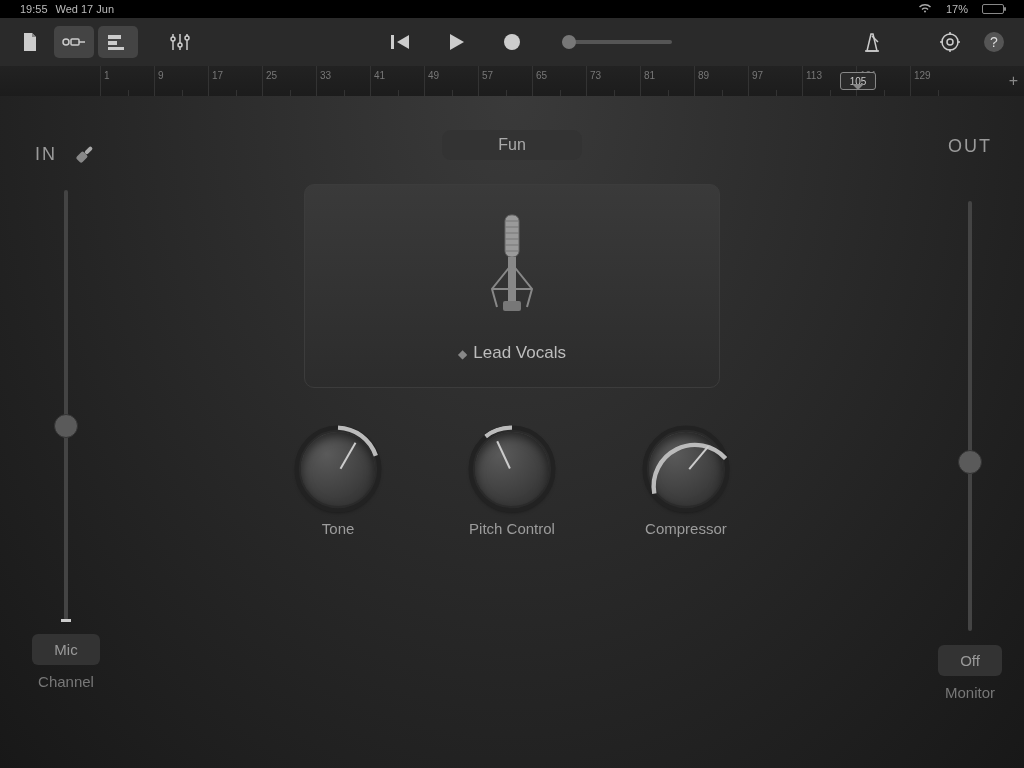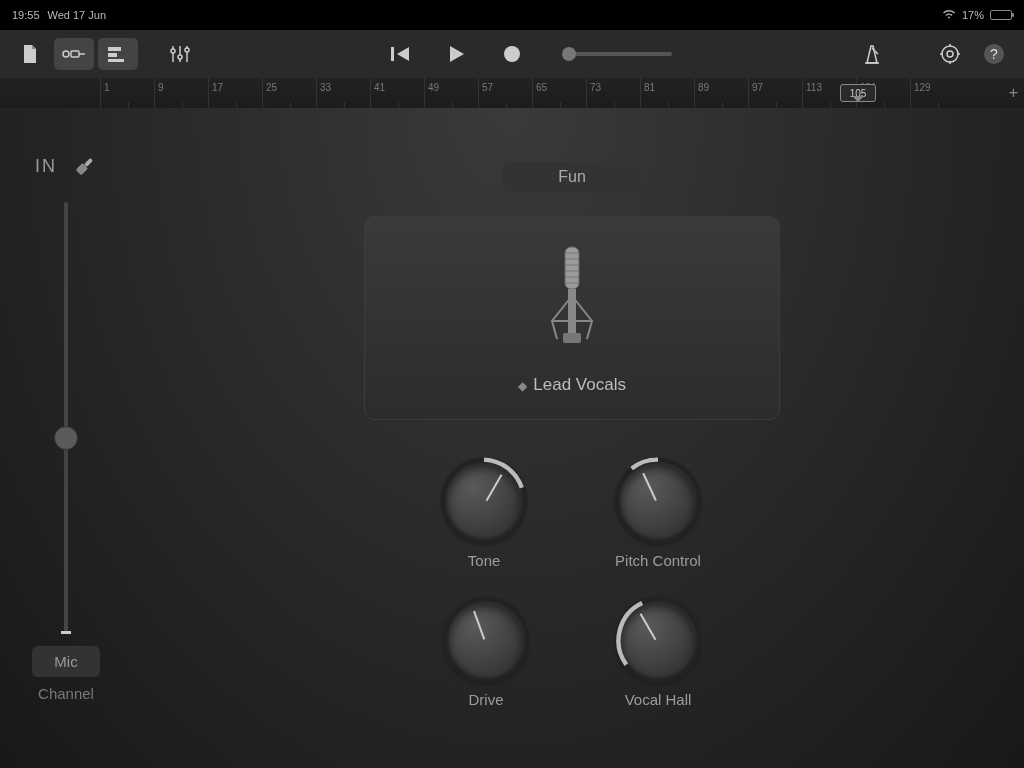--- a/index.html
+++ b/index.html
@@ -1,21 +1,21 @@
 <!DOCTYPE html>
 <html><head>
 <meta charset="utf-8">
 <style>
 * { margin: 0; padding: 0; box-sizing: border-box; font-family: -apple-system, "Helvetica Neue", sans-serif; }
 html, body { width: 1024px; height: 768px; overflow: hidden; background: #1a1a1a; color: #888; }
 
 
-.status-bar { height: 30px; padding: 2px 12px; display: flex; justify-content: space-between; align-items: center; font-size: 11px; color: #bbb; background: #000; }
+.status-bar { height: 18px; padding: 2px 20px; display: flex; justify-content: space-between; align-items: center; font-size: 11px; color: #bbb; background: #000; }
 .status-left { display: flex; gap: 8px; }
-.status-right { display: flex; gap: 6px; align-items: center; }
+.status-right { display: flex; gap: 14px; align-items: center; }
 .battery-shell { display: inline-block; width: 22px; height: 10px; border: 1px solid #888; border-radius: 2px; position: relative; }
 .battery-shell::after { content:""; position:absolute; right:-3px; top:2px; width:2px; height:4px; background:#888; border-radius:1px; }
 .battery-fill { height:100%; background:#888; }
 
 
 .toolbar { height: 48px; background: #2a2a2a; display: flex; align-items: center; padding: 0 10px; gap: 4px; }
 .tbtn { width: 40px; height: 32px; display:flex; align-items:center; justify-content:center; cursor:pointer; color:#bbb; border-radius:5px; }
 .tbtn.boxed { background:#444; }
 .tbtn svg { display:block; }
 .toolbar-spacer { flex:1; }
@@ -36,21 +36,21 @@
 .panel { height: 672px; background: radial-gradient(ellipse at 50% 0%, #3a3a3a 0%, #222 70%, #181818 100%); position:relative; display:flex; }
 
 .io-col { width:120px; display:flex; flex-direction:column; align-items:center; padding-top:40px;padding-left:12px; }
 .io-label { font-size:18px; color:#9a9a9a; letter-spacing:2px; }
 .io-plug { margin-top:6px; }
 .vslider { width:4px; height:430px; background:#444; margin-top:18px; position:relative; border-radius:2px; }
 .vslider-thumb { position:absolute; left:-10px; width:24px; height:24px; border-radius:50%; background:#5a5a5a; border:1px solid #333; cursor:grab; }
 .io-btn { margin-top:14px; background:#333; color:#9a9a9a; font-size:15px; padding:7px 22px; border-radius:6px; cursor:pointer; }
 .io-sub { margin-top:8px; font-size:15px; color:#777; }
 
-.center { flex:1; display:flex; flex-direction:column; align-items:center; padding-top:54px; }
+.center { flex:1; display:flex; flex-direction:column; align-items:center; padding-top:34px; }
 
 .seg { display:flex; border-radius:9px; overflow:hidden; background:#333; }
 .seg-item { width:140px; height:30px; display:flex; align-items:center; justify-content:center; font-size:16px; color:#aaa; cursor:pointer; }
 .seg-item.active { background:#8a8a8a; color:#222; }
 
 .preset-box { width:416px; height:204px; margin-top:24px; border:1px solid #3c3c3c; border-radius:10px; background:linear-gradient(#3a3a3a,#2c2c2c); display:flex; flex-direction:column; align-items:center; justify-content:center; gap:10px; cursor:pointer; }
 .preset-name { font-size:17px; color:#bdbdbd; }
 .preset-name .dot{ color:#888; margin-right:6px; font-size:12px; vertical-align:middle;}
 
 .knobs { margin-top:40px; display:flex; flex-direction:column; align-items:center; gap:30px; }
@@ -259,39 +259,36 @@
         <div class="knob">
           <div class="knob-dial">
             <svg class="knob-arc" viewBox="0 0 100 100">
                 <circle cx="50" cy="50" r="47" fill="none" stroke="#222" stroke-width="5"></circle>
                 <path d="M20 13 A47 47 0 0 1 50 3" fill="none" stroke="#bbb" stroke-width="5"></path>
               </svg>
             <div class="knob-tick" style="transform:translateX(-50%) rotate(-25deg)"></div>
           </div>
           <div class="knob-label">Pitch Control</div>
         </div>
-      </div>
-      <div class="knob-row">
         <div class="knob">
           <div class="knob-dial">
             <svg class="knob-arc" viewBox="0 0 100 100">
                 <circle cx="50" cy="50" r="47" fill="none" stroke="#222" stroke-width="5"></circle>
+                <path d="M14 78 A47 47 0 0 1 95 38" fill="none" stroke="#bbb" stroke-width="5"></path>
               </svg>
-            <div class="knob-tick" style="transform:translateX(-50%) rotate(-20deg)"></div>
+            <div class="knob-tick" style="transform:translateX(-50%) rotate(40deg)"></div>
           </div>
-          <div class="knob-label">Drive</div>
-        </div>
-        <div class="knob">
-          <div class="knob-dial">
-            <svg class="knob-arc" viewBox="0 0 100 100">
-                <circle cx="50" cy="50" r="47" fill="none" stroke="#222" stroke-width="5"></circle>
-                <path d="M14 78 A47 47 0 0 1 32 8" fill="none" stroke="#bbb" stroke-width="5"></path>
-              </svg>
-            <div class="knob-tick" style="transform:translateX(-50%) rotate(-30deg)"></div>
-          </div>
-          <div class="knob-label">Vocal Hall</div>
+          <div class="knob-label">Compressor</div>
         </div>
       </div>
     </div>
   </div>
 
+  <div class="io-col">
+    <span class="io-label">OUT</span>
+    <div class="vslider" style="margin-top:44px">
+      <div class="vslider-thumb" style="top:58%"></div>
+    </div>
+    <div class="io-btn">Off</div>
+    <div class="io-sub">Monitor</div>
+  </div>
 
 </div>
 
 </body></html>

